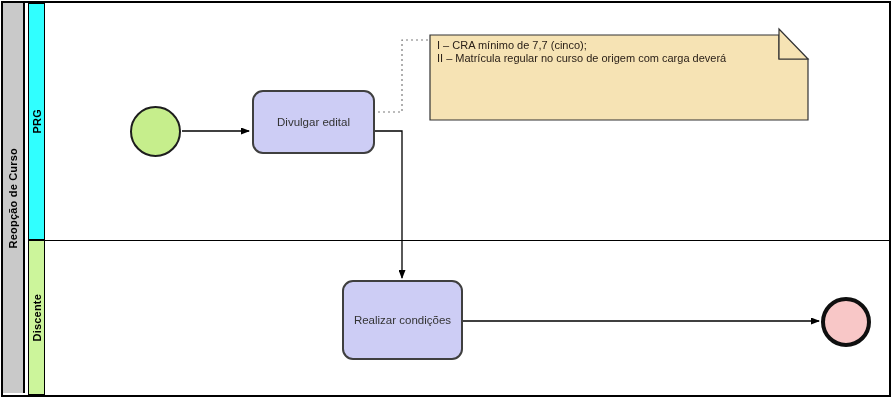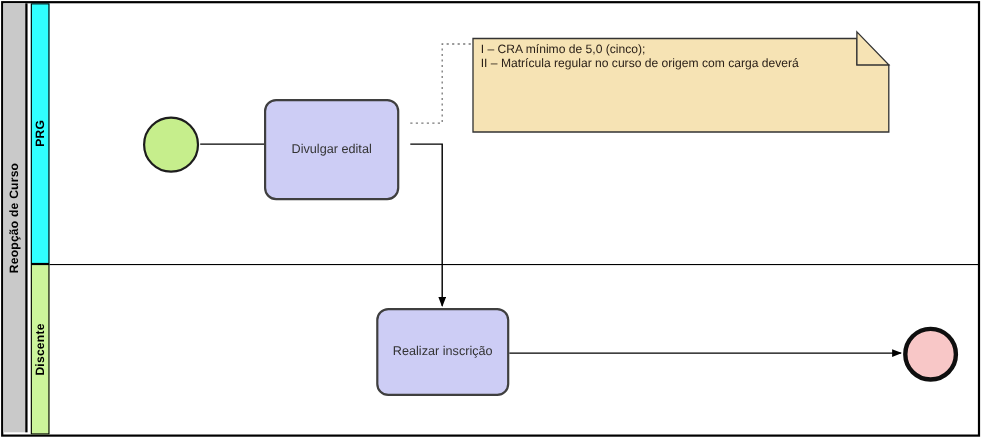--- a/index.html
+++ b/index.html
@@ -40,21 +40,21 @@
   }
   .end-event{
     left:821px;top:297px;width:50px;height:50px;
     background:#f8c7c7;border:4px solid #0f0f0f;
   }
   .task{
     position:absolute;box-sizing:border-box;border:2px solid #3f3f3f;border-radius:11px;
     background:#cdcdf5;display:flex;align-items:center;justify-content:center;
     font-size:11.5px;color:#333;text-align:center;padding:4px;
   }
-  .task.task-divulgar{left:240px;top:90px;width:123px;height:92px;text-align:right;}
+  .task.task-divulgar{left:252px;top:90px;width:123px;height:64px;text-align:right;}
   .task.task-realizar{left:342px;top:280px;width:121px;height:80px;}
   
   .note-text{
     position:absolute;left:437px;top:39px;width:345px;
     font-size:11px;line-height:13.4px;color:#2b2119;
   }
   .note-text div{white-space:nowrap;}
 </style>
 </head>
 <body>
@@ -97,23 +97,23 @@
     <line x1="463" y1="321" x2="819" y2="321" stroke="#000" stroke-width="1.3" marker-end="url(#arrow)"></line>
   </svg>
 
   <div class="event start-event"></div>
 
   <div class="task task-divulgar">
     <span>Divulgar edital</span>
   </div>
 
   <div class="task task-realizar">
-    <span>Realizar inscrição</span>
+    <span>Realizar condições</span>
   </div>
 
   <div class="event end-event"></div>
 
   <div class="note-text">
-    <div>I – CRA mínimo de 5,0 (cinco);</div>
+    <div>I – CRA mínimo de 7,7 (cinco);</div>
     <div>II – Matrícula regular no curso de origem com carga deverá</div>
   </div>
 
 </div>
 
 </body></html>

